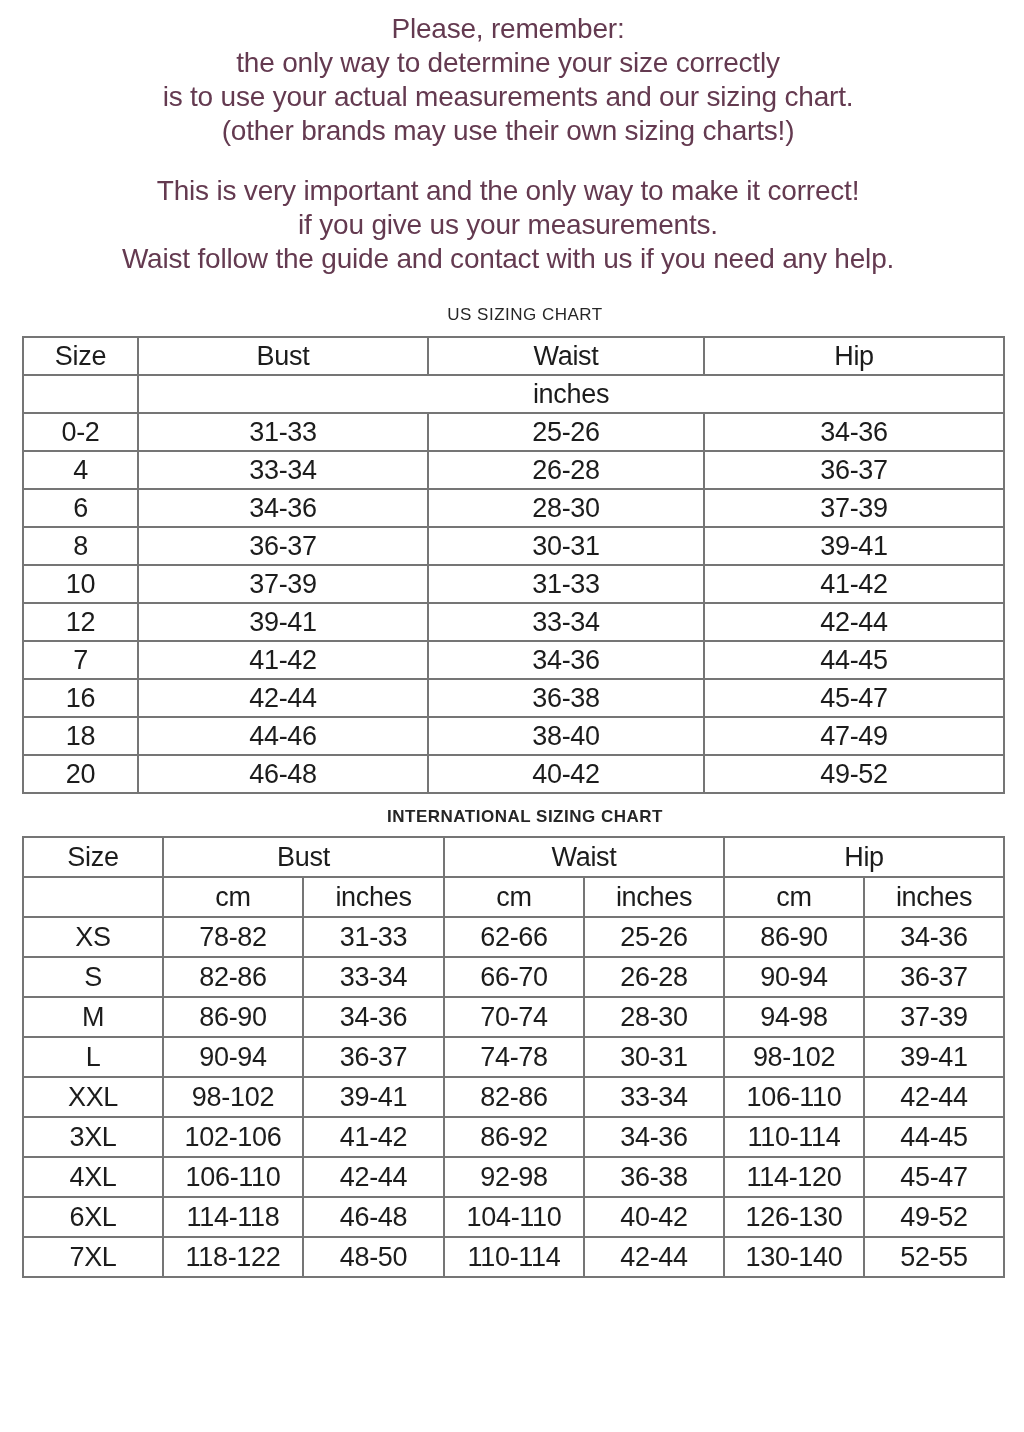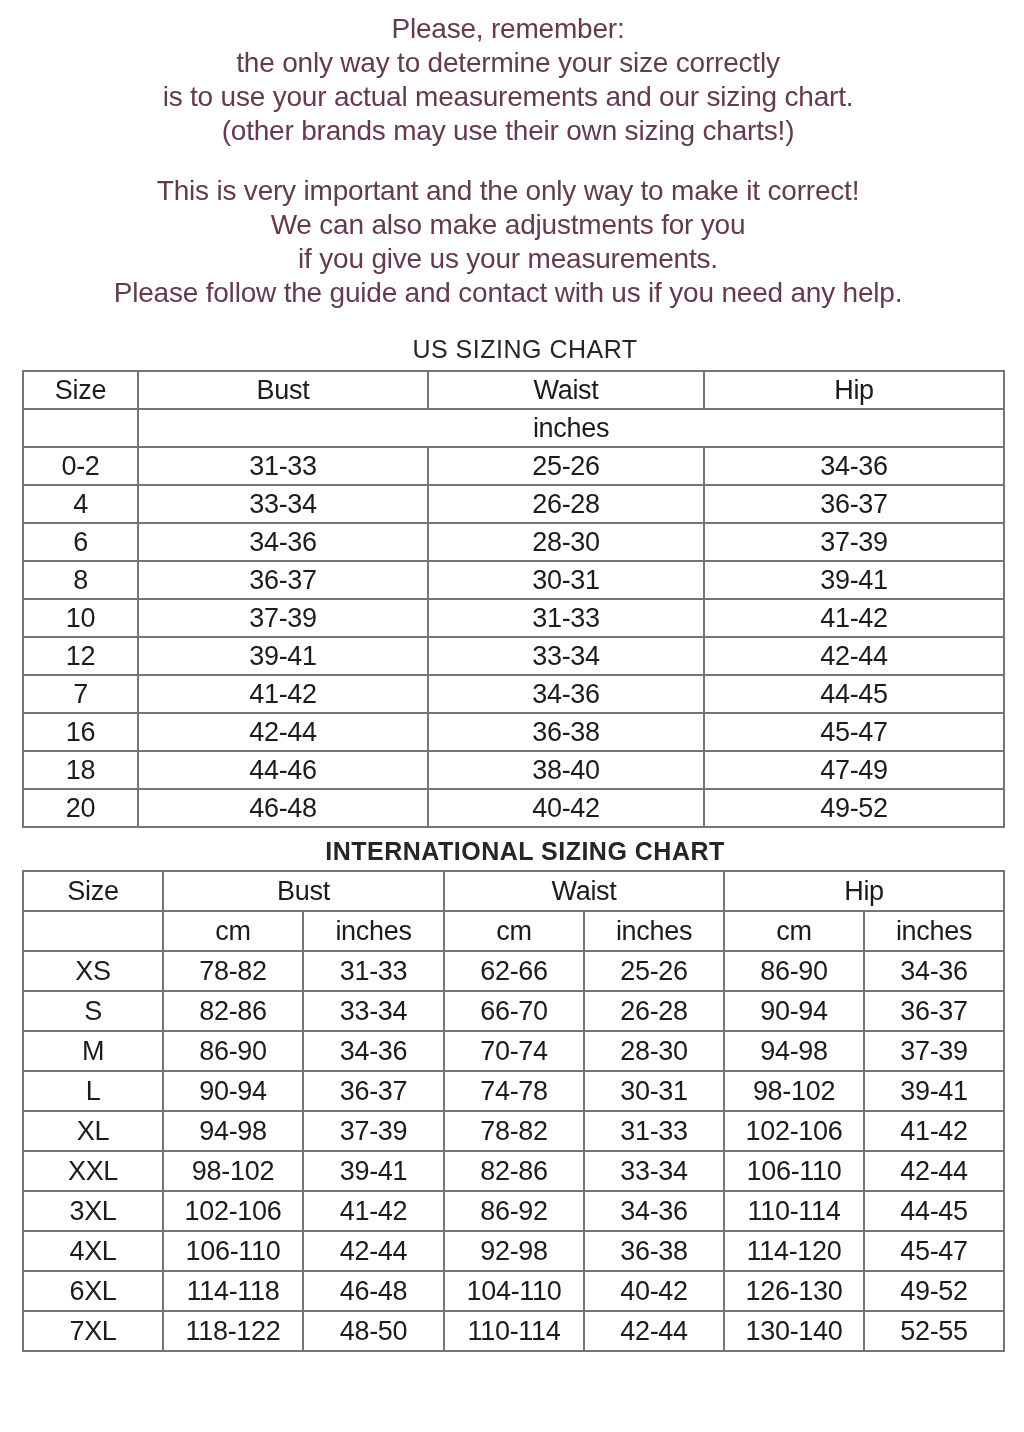--- a/index.html
+++ b/index.html
@@ -22,21 +22,21 @@
     font-weight: 300;
     letter-spacing: -0.2px;
   }
   .intro p { margin: 0; }
   .intro .group2 { margin-top: 26px; }
 
   
   .chart-title {
     margin: 24px 0 6px 0;
     text-align: center;
-    font-size: 25px;
+    font-size: 17px;
     line-height: 30px;
     font-weight: 400;
     color: #262626;
     letter-spacing: 0.5px;
     padding-left: 34px;
   }
   .chart-title.intl { margin: 8px 0 4px 0; font-weight: bold; }
 
   
   table.chart {
@@ -65,23 +65,22 @@
 
 <div class="page">
 
   <div class="intro">
     <p>Please, remember:</p>
     <p>the only way to determine your size correctly</p>
     <p>is to use your actual measurements and our sizing chart.</p>
     <p>(other brands may use their own sizing charts!)</p>
     <div class="group2">
       <p>This is very important and the only way to make it correct!</p>
-      <p>We can also make adjustments for you</p>
       <p>if you give us your measurements.</p>
-      <p>Please follow the guide and contact with us if you need any help.</p>
+      <p>Waist follow the guide and contact with us if you need any help.</p>
     </div>
   </div>
 
   <h2 class="chart-title">US SIZING CHART</h2>
 
   <table class="chart us-table">
     <colgroup>
       <col style="width:115px">
         <col style="width:290px">
         <col style="width:276px">
@@ -219,29 +218,20 @@
       <tr>
           <td>L</td>
           <td>90-94</td>
           <td>36-37</td>
           <td>74-78</td>
           <td>30-31</td>
           <td>98-102</td>
           <td>39-41</td>
         </tr>
       <tr>
-          <td>XL</td>
-          <td>94-98</td>
-          <td>37-39</td>
-          <td>78-82</td>
-          <td>31-33</td>
-          <td>102-106</td>
-          <td>41-42</td>
-        </tr>
-      <tr>
           <td>XXL</td>
           <td>98-102</td>
           <td>39-41</td>
           <td>82-86</td>
           <td>33-34</td>
           <td>106-110</td>
           <td>42-44</td>
         </tr>
       <tr>
           <td>3XL</td>

